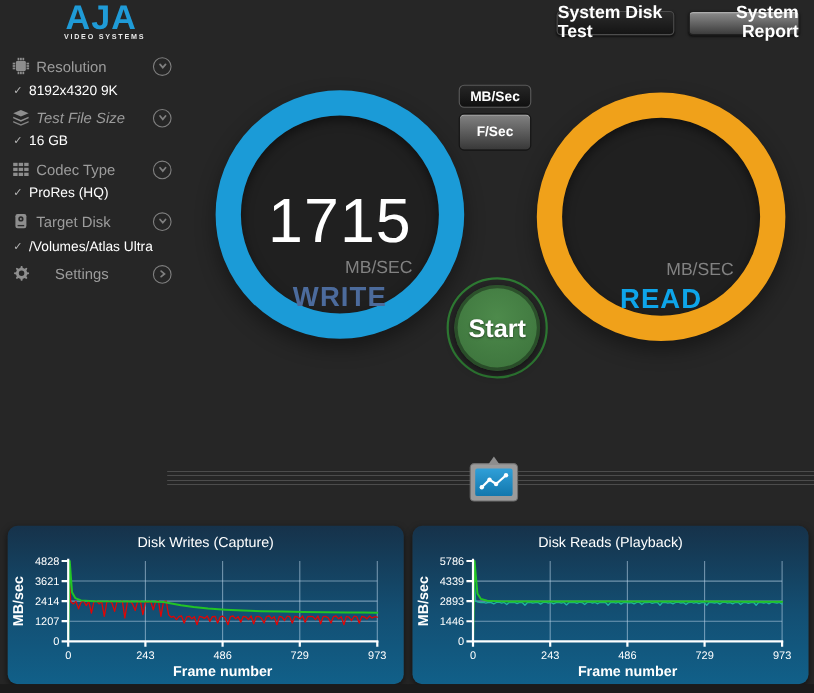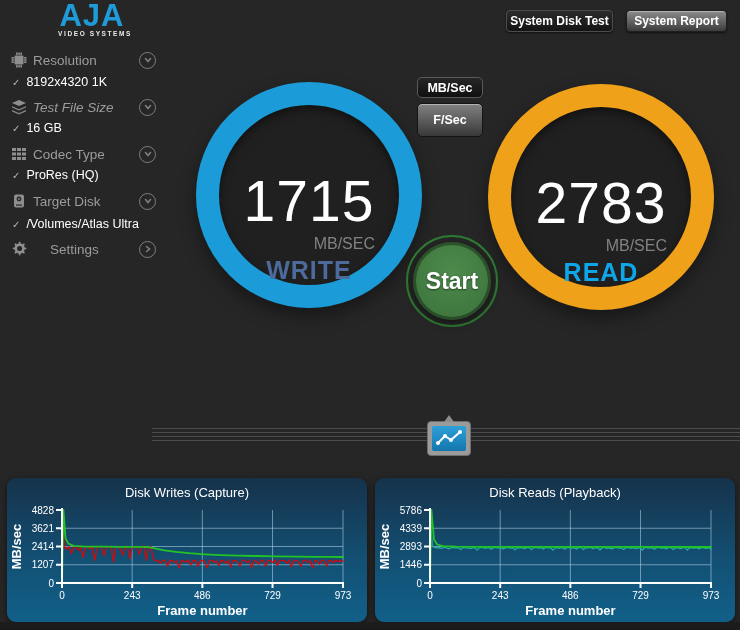--- a/index.html
+++ b/index.html
@@ -16,33 +16,34 @@
   .logo-main {
     font-size:31px; font-weight:bold; color:#1f9bd7;
     letter-spacing:1px; line-height:28px; text-align:center;
   }
   .logo-sub {
     font-size:6.5px; color:#e8e8e8; letter-spacing:1.6px;
     text-align:right; margin-top:0px; font-weight:bold;
   }
   .top-btn {
     position:absolute; top:10px; height:22px;
-    border-radius:4px; color:#fff; font-weight:bold; font-size:12px;
+    border-radius:4px; color:#fff; font-weight:bold; font-size:16px;
     display:flex; align-items:center; justify-content:center;
     cursor:default;
   }
   .btn-dark {
     background:linear-gradient(#2b2b2b,#141414);
     border:1px solid #4d4d4d;
     box-shadow:0 1px 2px rgba(0,0,0,.6);
   }
   .btn-lit {
     background:linear-gradient(#8d8d8d,#3c3c3c);
     border:1px solid #1f1f1f;
     box-shadow:inset 0 1px 0 rgba(255,255,255,.35), 0 1px 2px rgba(0,0,0,.6);
+    text-align:right;
   }
   #btn-sdt { left:506px; width:107px; }
   #btn-sr  { left:626px; width:101px; }
 
   
   .side-row { position:absolute; left:10px; width:150px; height:20px; display:flex; align-items:center; }
   .side-icon { width:17px; height:17px; display:inline-flex; align-items:center; justify-content:center; margin-right:6px; }
   .side-label { color:#9c9c9c; font-size:13.5px; flex:1; }
   .chev-circle {
     width:17px; height:17px; border-radius:50%;
@@ -79,21 +80,21 @@
   .unit-btn {
     position:absolute; left:417px; width:66px;
     border-radius:5px; color:#fff; font-size:12.5px; font-weight:bold;
     display:flex; align-items:center; justify-content:center;
   }
   #btn-mbsec { top:77px; height:21px; background:linear-gradient(#262626,#101010); border:1px solid #5a5a5a; }
   #btn-fsec  { top:103px; height:34px; background:linear-gradient(#828282,#383838); border:1px solid #141414;
                box-shadow:inset 0 1px 0 rgba(255,255,255,.4); }
 
   #start-btn {
-    position:absolute; left:406px; top:235px; width:92px; height:92px;
+    position:absolute; left:406px; top:252px; width:92px; height:92px;
     border-radius:50%; border:2px solid #2e7a33; background:transparent;
     display:flex; align-items:center; justify-content:center;
   }
   #start-inner {
     width:78px; height:78px; border-radius:50%;
     background:radial-gradient(circle at 50% 38%, #4d8a4b, #3a703a);
     box-shadow:inset 0 0 0 3px rgba(0,0,0,.35), 0 3px 8px rgba(0,0,0,.5);
     display:flex; align-items:center; justify-content:center;
   }
   #start-inner span { color:#fff; font-weight:bold; font-size:23px; text-shadow:0 1px 2px rgba(0,0,0,.5); }
@@ -160,21 +161,21 @@
   </span>
   <span class="side-label">Resolution</span>
   <span class="chev-circle">
     <svg width="10" height="10" viewBox="0 0 10 10">
         <path d="M2.5 3.5 L5 6.5 L7.5 3.5" stroke="#7f7f7f" stroke-width="1.6" fill="none" stroke-linecap="round"></path>
       </svg>
   </span>
 </div>
 <div class="side-value" style="top:75px;">
   <span class="check">✓</span>
-  <span class="value-text">8192x4320 1K</span>
+  <span class="value-text">8192x4320 9K</span>
 </div>
 
 <div class="side-row" style="top:97px;font-style:italic;">
   <span class="side-icon">
     <svg width="16" height="16" viewBox="0 0 16 16" fill="#8e8e8e">
       <path d="M8 1 L15 4 L8 7 L1 4 Z"></path>
       <path d="M1 7.2 L8 10.2 L15 7.2 L15 8.6 L8 11.6 L1 8.6 Z"></path>
       <path d="M1 11 L8 14 L15 11 L15 12.4 L8 15.4 L1 12.4 Z" opacity="0.9"></path>
     </svg>
   </span>
@@ -250,21 +251,20 @@
       </svg>
   </span>
 </div>
 
 <div class="gauge" id="gauge-write">
   <div class="gauge-value">1715</div>
   <div class="gauge-unit">MB/SEC</div>
   <div class="gauge-label">WRITE</div>
 </div>
 <div class="gauge" id="gauge-read">
-  <div class="gauge-value">2783</div>
   <div class="gauge-unit">MB/SEC</div>
   <div class="gauge-label">READ</div>
 </div>
 
 <div class="unit-btn" id="btn-mbsec">MB/Sec</div>
 <div class="unit-btn" id="btn-fsec">F/Sec</div>
 
 <div id="start-btn">
   <div id="start-inner">
     <span>Start</span>

